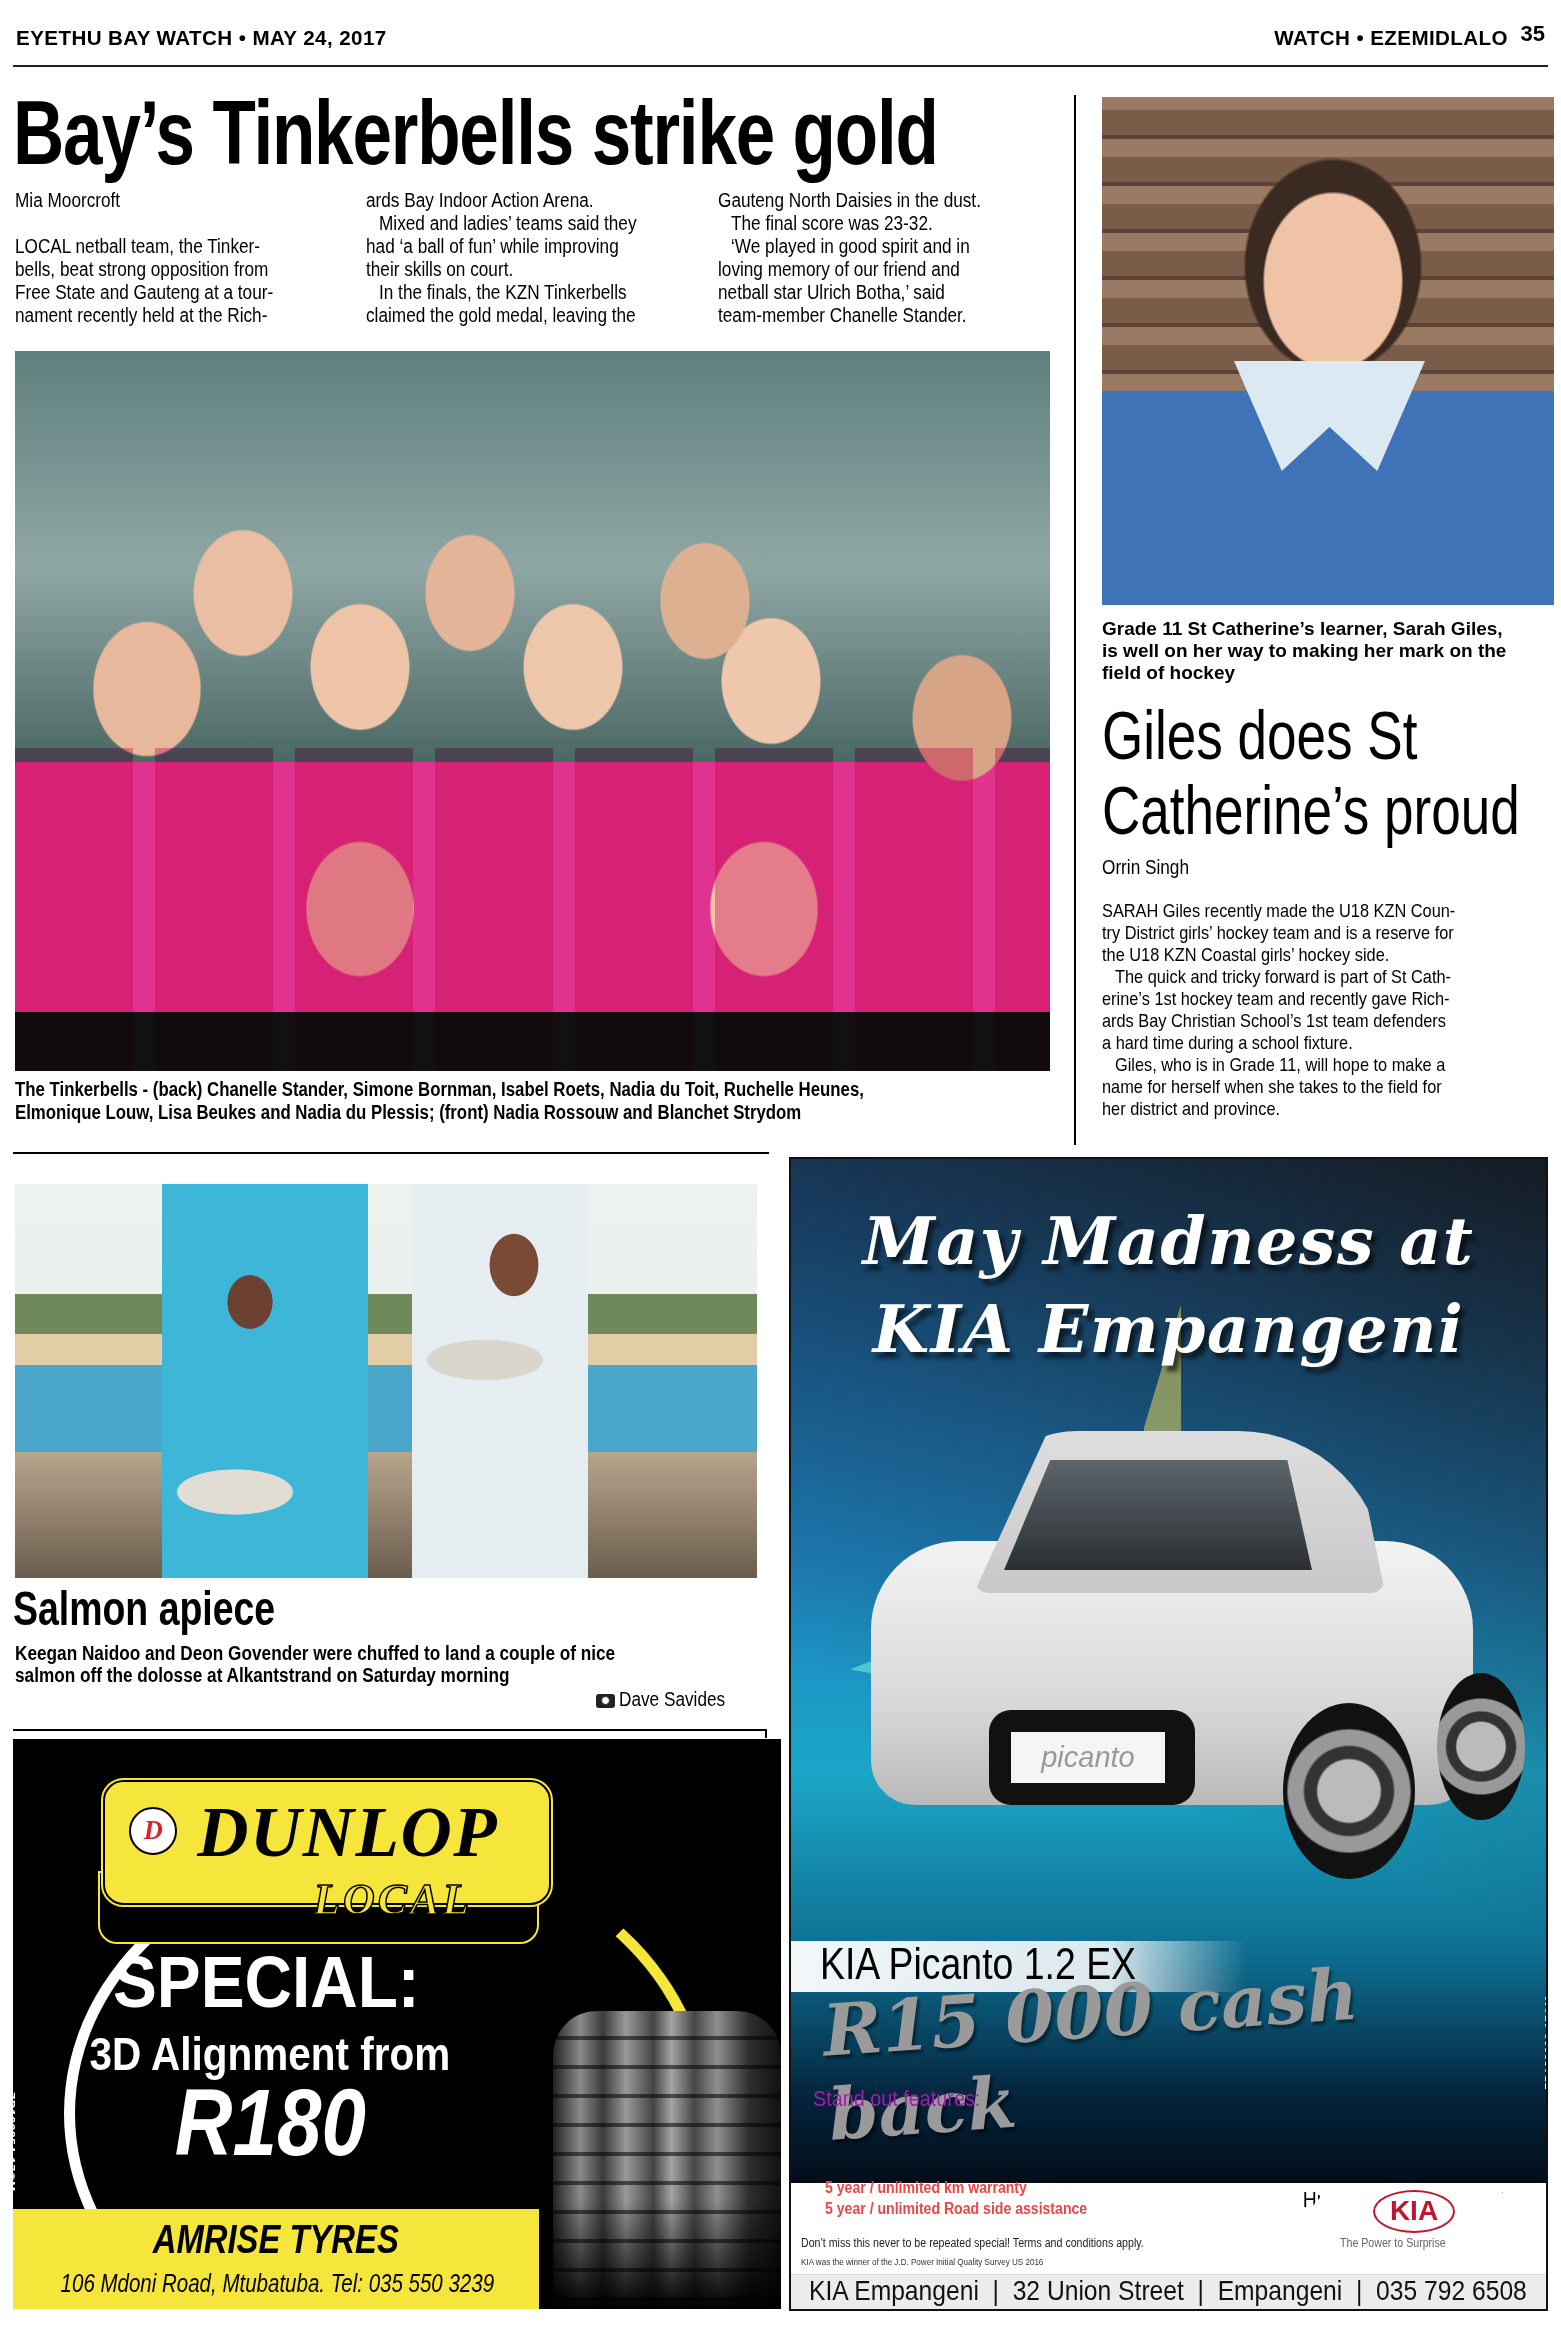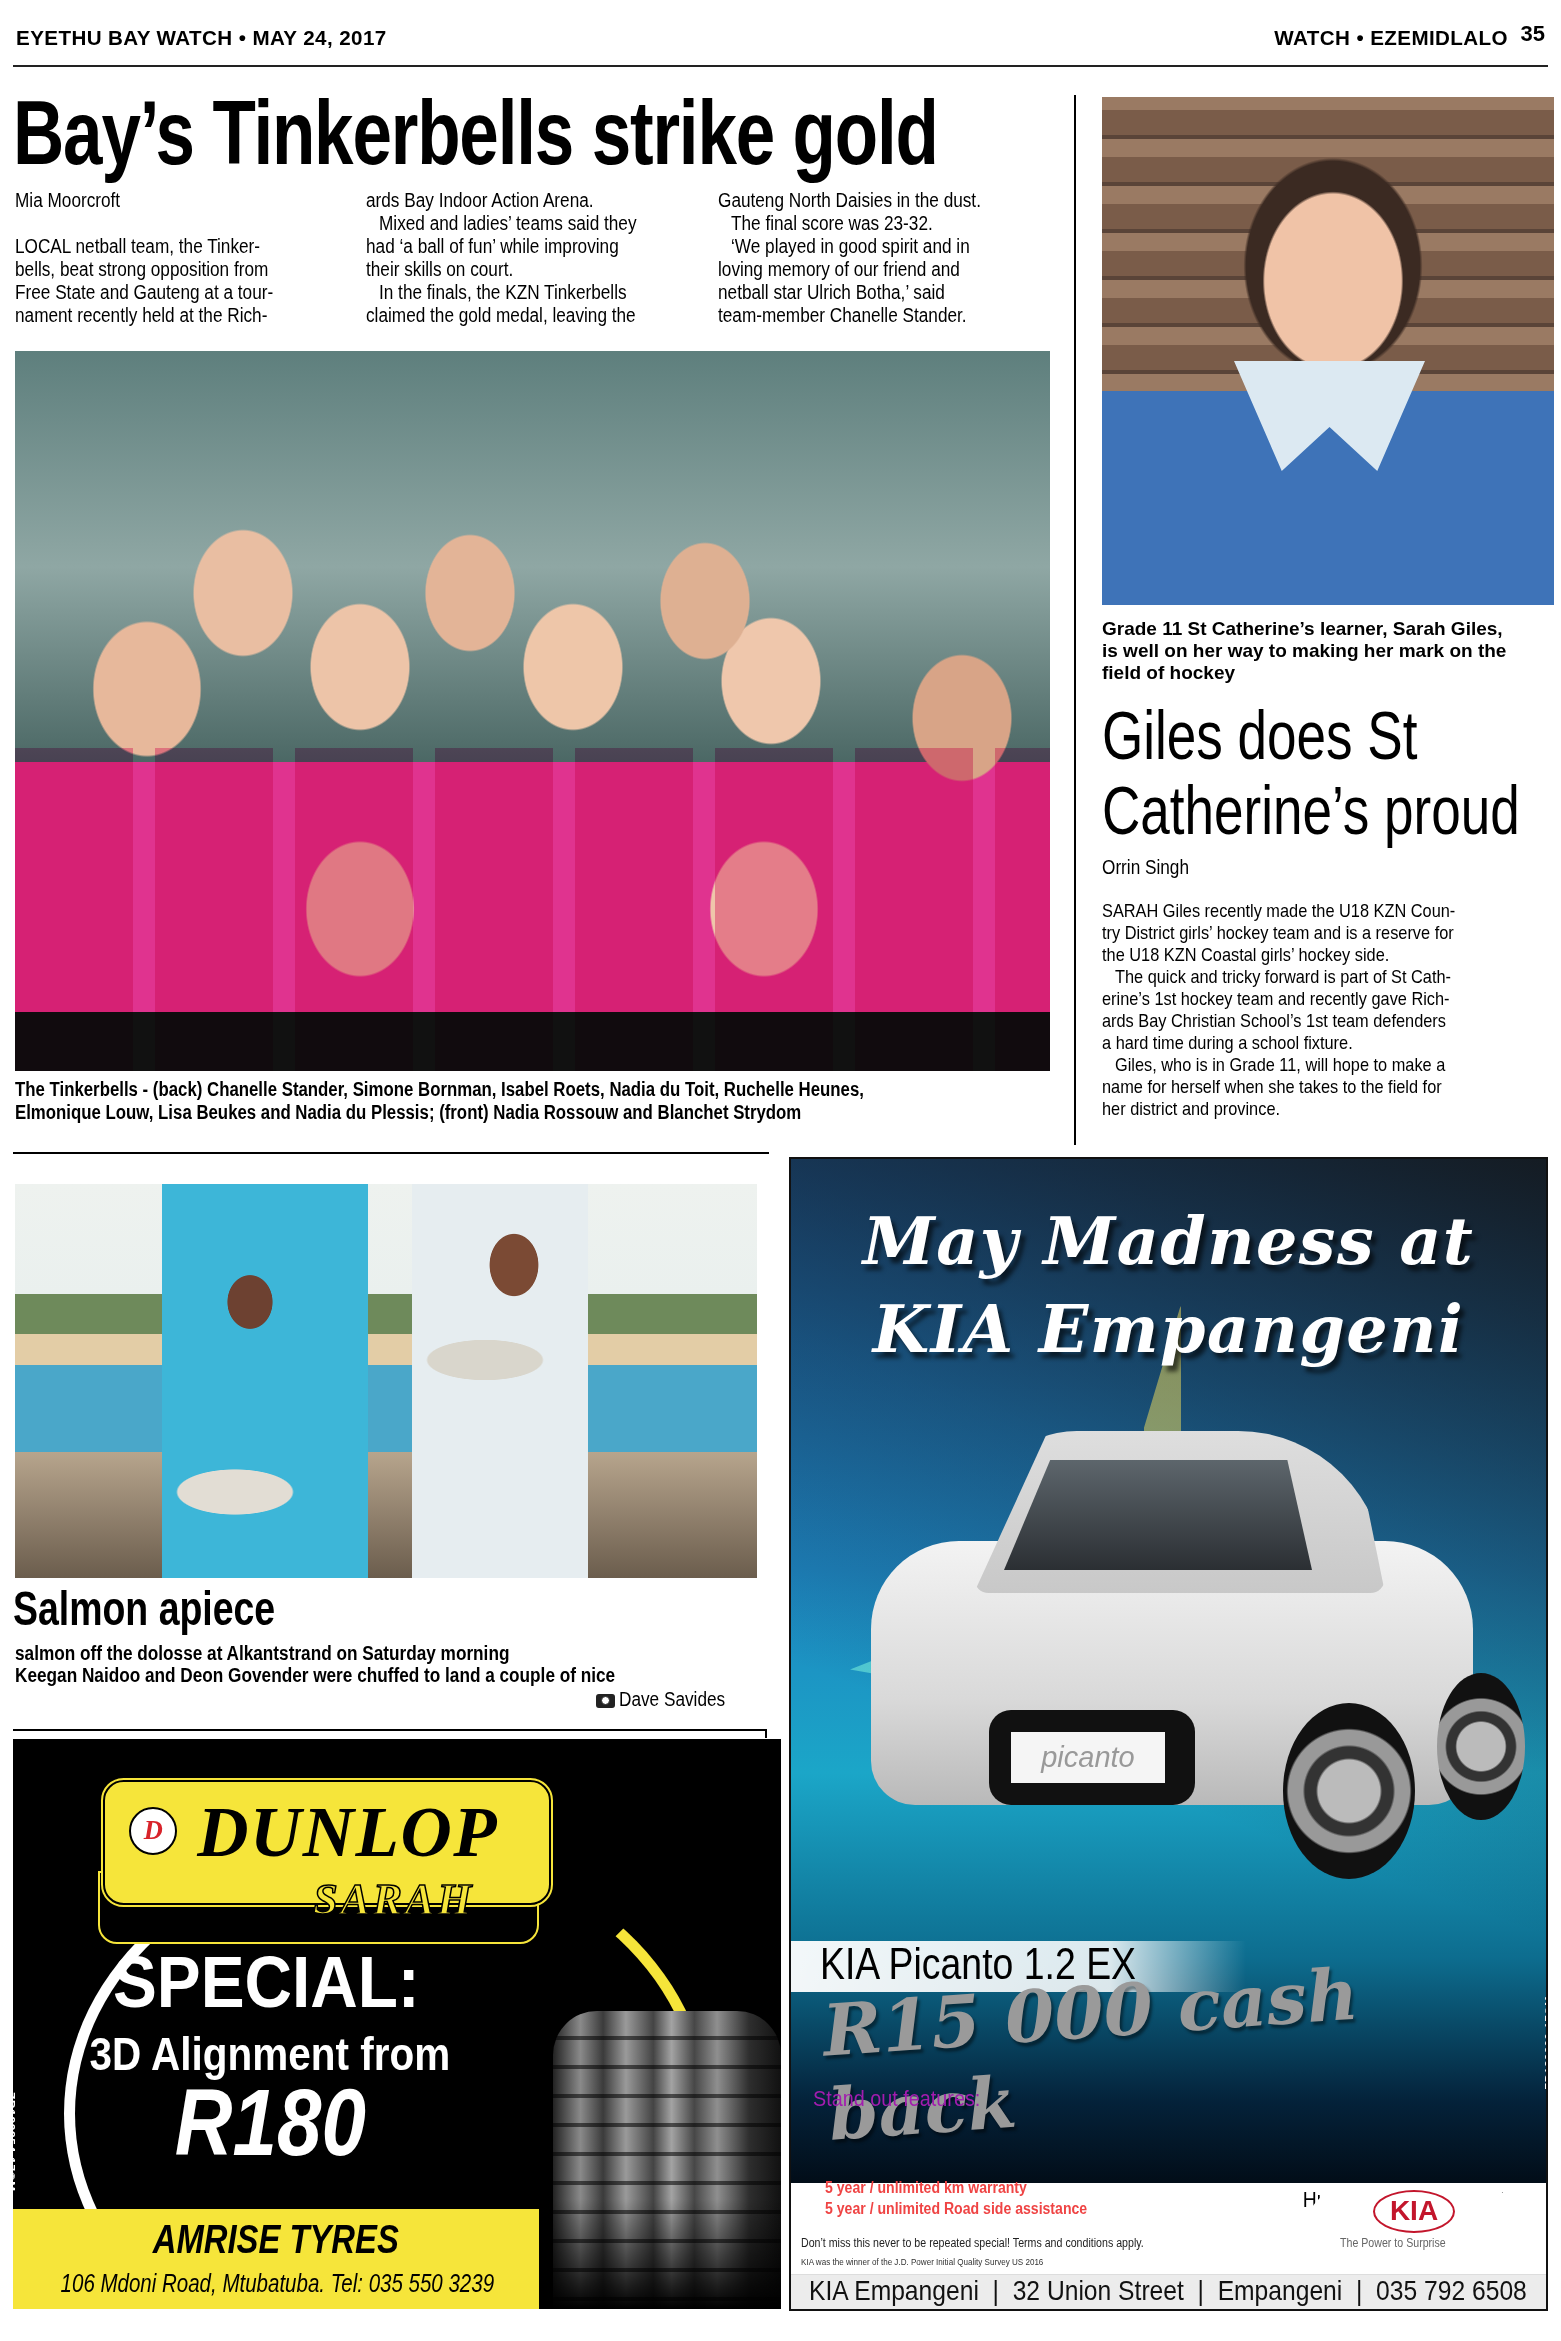--- a/index.html
+++ b/index.html
@@ -253,38 +253,38 @@
     <div class="indent"><span class="cond">Giles, who is in Grade 11, will hope to make a</span></div>
     <div><span class="cond">name for herself when she takes to the field for</span></div>
     <div><span class="cond">her district and province.</span></div>
   </div>
 
 <div class="abs hrule" style="left:13.2px;top:1152px;width:756px;"></div>
 
 <div class="abs photo fish-photo"></div>
 <div class="abs" style="left:13.2px;top:1585px;font-size:48px;font-weight:bold;line-height:1;"><span class="cond" style="transform:scaleX(0.78)">Salmon apiece</span></div>
 <div class="abs caption-bold" style="left:14.7px;top:1642px;width:742px;font-size:20px;line-height:22px;">
+  <div><span class="cond" style="transform:scaleX(0.86)">Keegan Naidoo and Deon Govender were chuffed to land a couple of nice</span></div>
   <div><span class="cond" style="transform:scaleX(0.86)">salmon off the dolosse at Alkantstrand on Saturday morning</span></div>
-  <div><span class="cond" style="transform:scaleX(0.86)">Keegan Naidoo and Deon Govender were chuffed to land a couple of nice</span></div>
 </div>
 <div class="abs" style="left:596px;top:1688px;font-size:20px;">
   <span style="display:inline-block;width:19px;height:14.7px;background:#222;border-radius:2.9px;position:relative;top:2.2px;margin-right:4.4px;">
     <span style="position:absolute;left:5.1px;top:2.9px;width:8.8px;height:8.8px;border-radius:50%;background:#fff;border:1.5px solid #222;"></span>
   </span><span class="cond" style="transform:scaleX(0.86)">Dave Savides</span>
 </div>
 <div class="abs" style="left:765px;top:1729px;width:1.5px;height:8.8px;background:#000;"></div>
 <div class="abs hrule" style="left:13.2px;top:1729px;width:753px;"></div>
 
 <div class="abs dunlop">
   <div class="abs dunlop-ring"></div>
   <div class="abs dunlop-badge-lower"></div>
   <div class="abs dunlop-badge"></div>
   <div class="abs dunlop-d">D</div>
   <div class="abs dunlop-word">DUNLOP</div>
-  <div class="abs dunlop-zone">SARAH</div>
+  <div class="abs dunlop-zone">LOCAL</div>
   <div class="abs dunlop-special"><span class="cond">SPECIAL:</span></div>
   <div class="abs dunlop-line2"><span class="cond" style="transform:scaleX(0.88);transform-origin:center top">3D Alignment from</span></div>
   <div class="abs dunlop-price"><span class="cond" style="transform:scaleX(0.85);transform-origin:center top">R180</span></div>
   <div class="abs dunlop-code">ZR182854-17©M</div>
   <div class="abs tyre"></div>
   <div class="abs dunlop-footer"></div>
   <div class="abs dunlop-footer-name"><span class="cond">AMRISE TYRES</span></div>
   <div class="abs dunlop-footer-addr"><span class="cond">106 Mdoni Road, Mtubatuba. Tel: 035 550 3239</span></div>
 </div>
 

